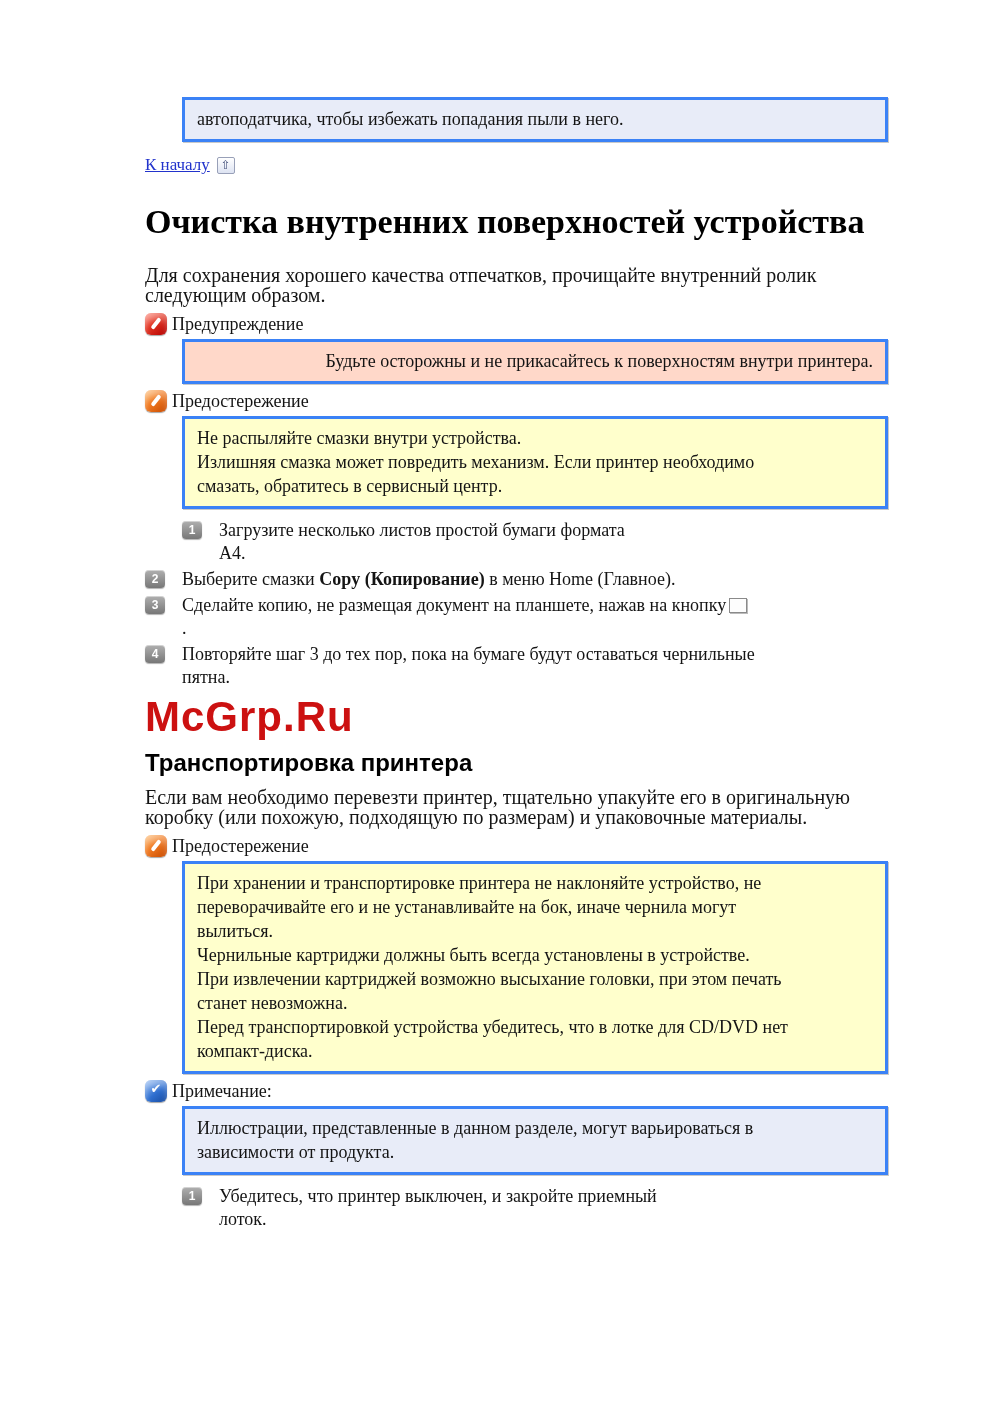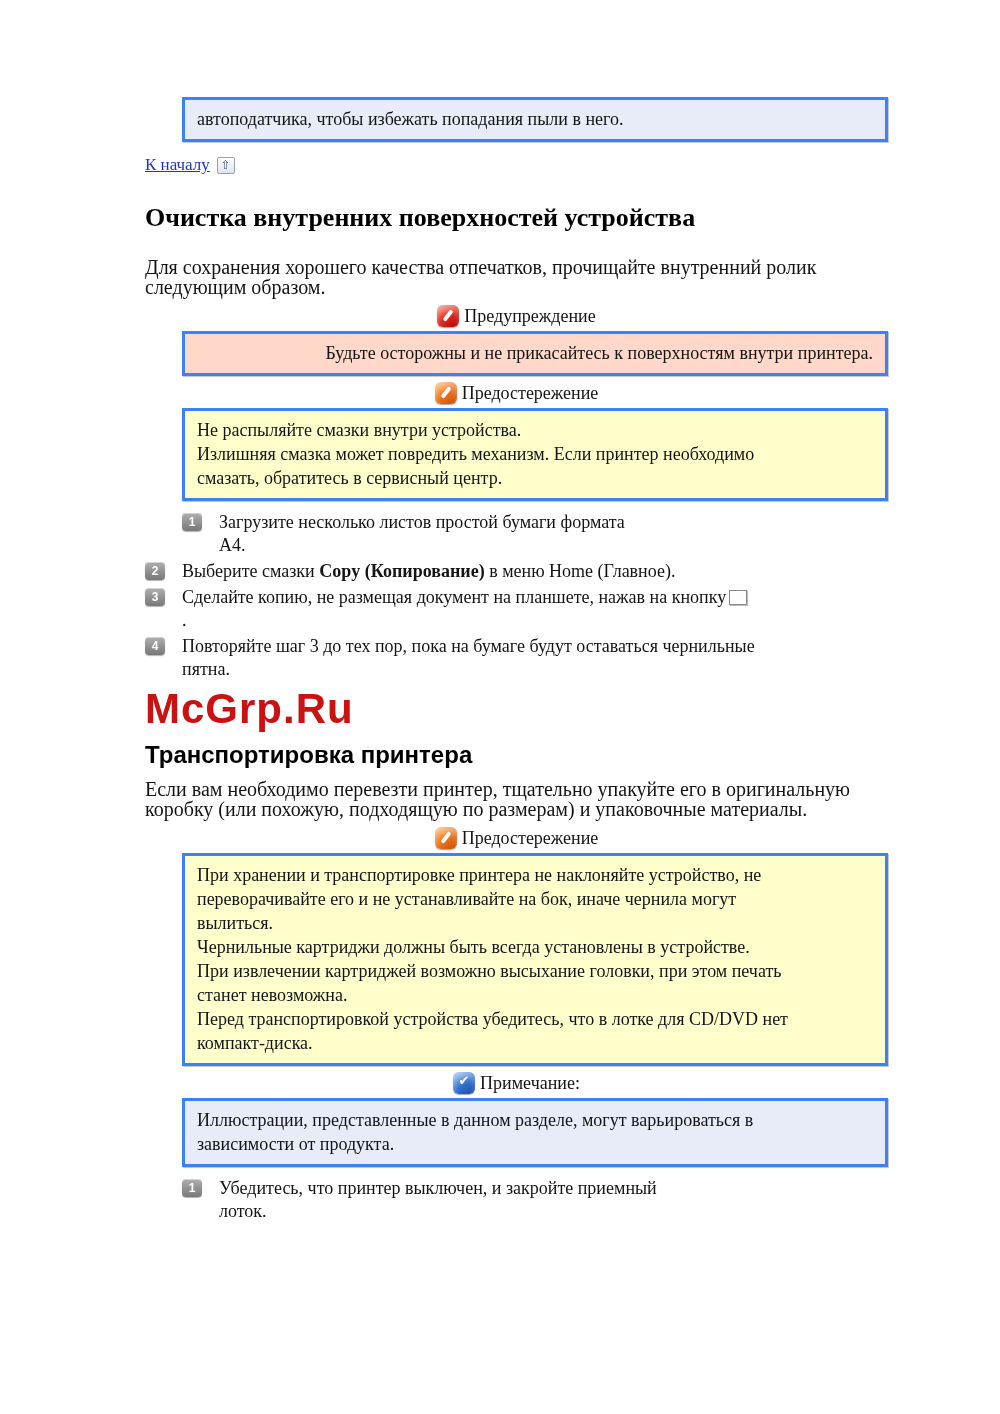--- a/index.html
+++ b/index.html
@@ -31,30 +31,30 @@
   .arrow-btn {
     width:18px; height:17px; border:1px solid #98a0b8; border-radius:2px;
     background:linear-gradient(#ffffff,#dde3f2);
     display:inline-flex; align-items:center; justify-content:center;
     font-size:12px; color:#44507a; cursor:pointer;
     font-family:"DejaVu Sans",sans-serif;
   }
 
   h1.serif-title {
     font-family:"Liberation Serif","DejaVu Serif",serif;
-    font-size:26px; font-weight:bold; margin:28px 0 24px; color:#000;
+    font-size:34px; font-weight:bold; margin:28px 0 24px; color:#000;
   }
   h2.sans-title {
     font-family:"Liberation Sans","DejaVu Sans",sans-serif;
     font-size:24px; font-weight:bold; margin:8px 0 10px; color:#000;
   }
   .para { font-size:20px; line-height:20px; margin:0 0 8px; white-space:pre-line; }
 
   
-  .label-row { display:flex; align-items:center; gap:5px; margin:6px 0 4px; font-size:18px;justify-content:center; }
+  .label-row { display:flex; align-items:center; gap:5px; margin:6px 0 4px; font-size:18px; }
   .sign {
     width:22px; height:22px; border-radius:6px; position:relative; flex:0 0 auto;
     box-shadow:inset 0 6px 6px rgba(255,255,255,.35), 0 1px 1px rgba(0,0,0,.35);
   }
   .sign-warning { background:linear-gradient(140deg,#ff8d7e 0%,#e03322 45%,#b30000 100%); }
   .sign-caution { background:linear-gradient(140deg,#ffc27d 0%,#f07a22 45%,#c84a00 100%); }
   .sign-warning::after, .sign-caution::after {
     content:""; position:absolute; left:9px; top:4px; width:4px; height:13px;
     border-radius:2px; background:#fff; transform:rotate(38deg);
   }

